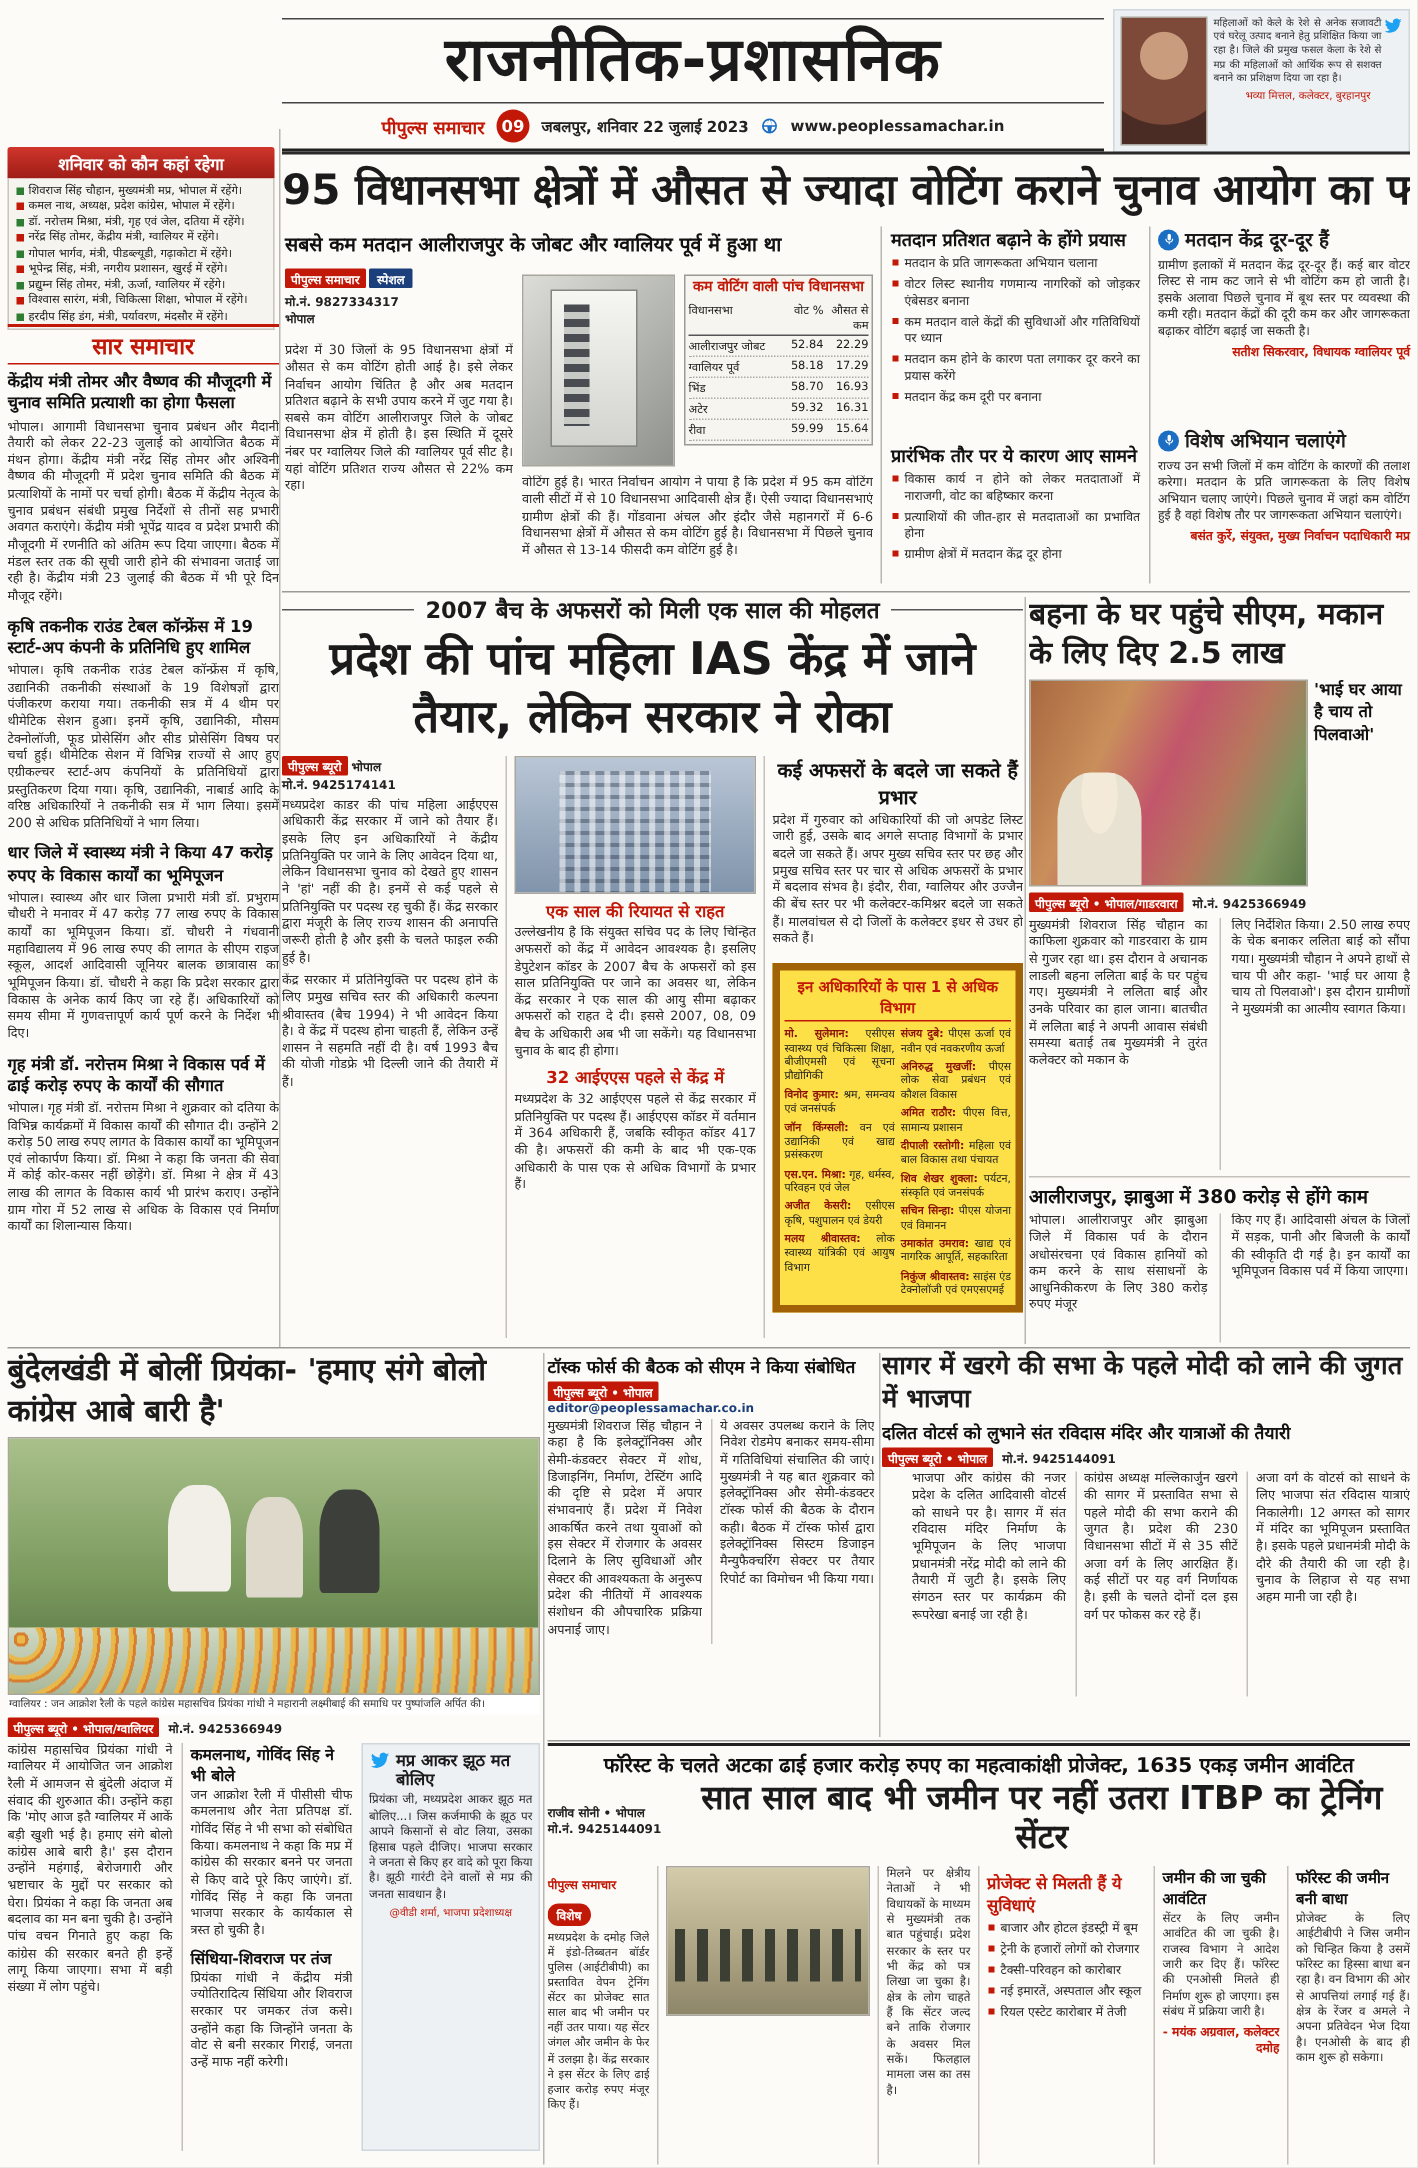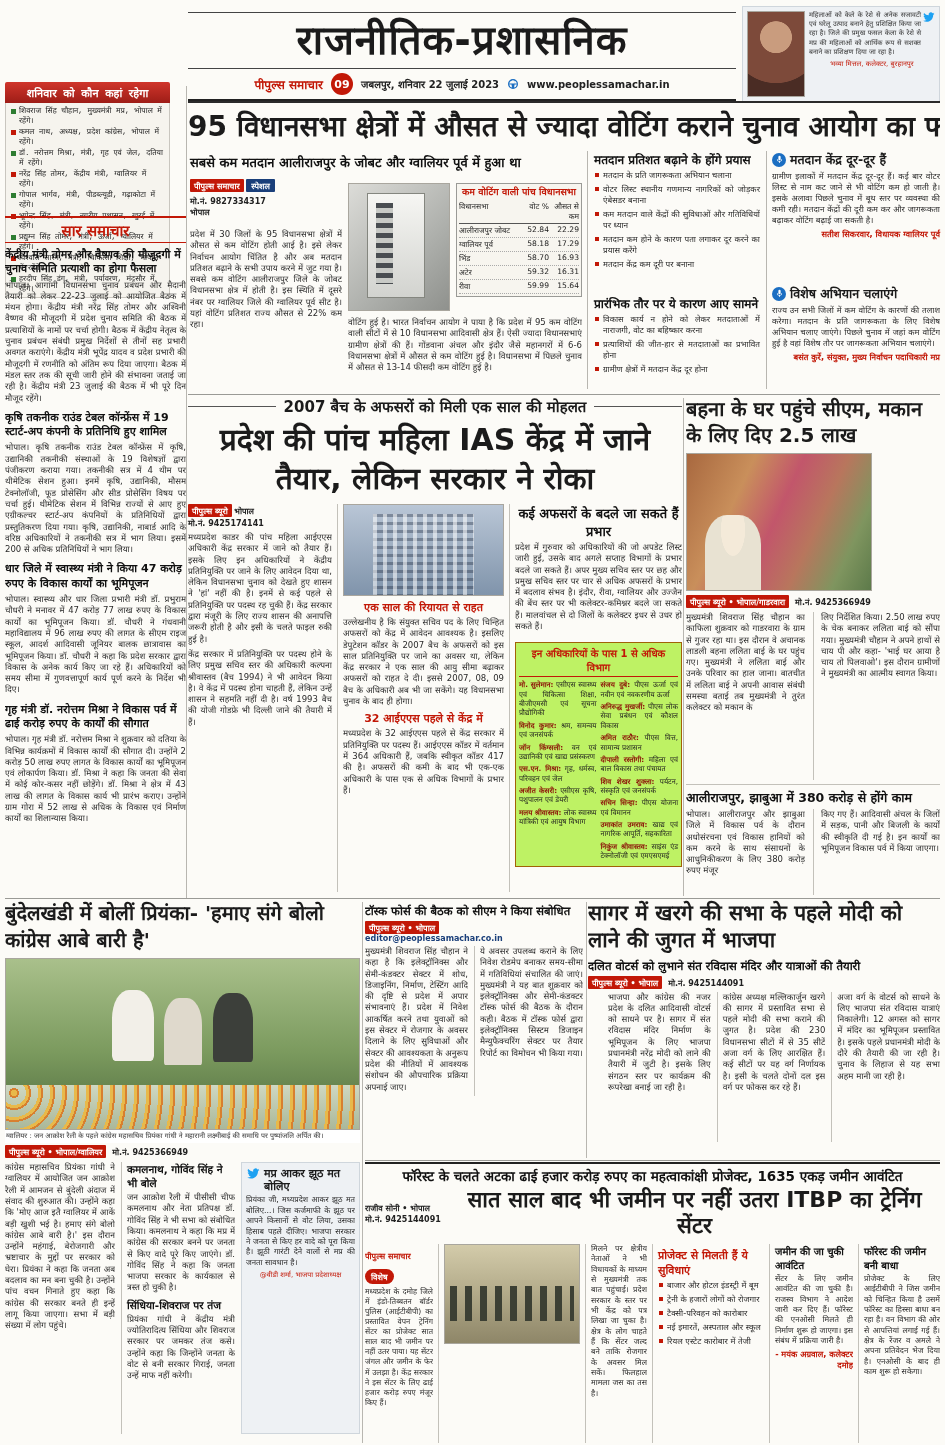--- a/index.html
+++ b/index.html
@@ -67,21 +67,21 @@
 
   
   .kicker { display:flex; align-items:center; gap:8px; font-weight:800; font-size:15px; }
   .kicker::before, .kicker::after { content:""; flex:1; height:1px; background:#555; }
 
   .h-ias { font-size:30px; font-weight:800; text-align:center; line-height:1.3; }
   .cols { display:flex; }
   .colsep { border-right:1px solid #c3c1ba; }
 
   
-  .off-box { border:1px solid #a16207; background:#bef264; padding:3px;margin-top:10px; }
+  .off-box { border:5px solid #a16207; background:#fde047; padding:3px;margin-top:10px; }
   .off-title { color:#c21807; font-weight:800; font-size:10px; text-align:center; border-bottom:1px solid #c21807; padding-bottom:2px; margin-bottom:3px; }
   .off-cols { display:flex; gap:4px; }
   .off-col { flex:1; }
   .off-item { font-size:7.2px; line-height:1.3; margin-bottom:3px; text-align:justify; }
   .off-item b { color:#8c1208; }
 
   
   .photo { position:relative; overflow:hidden; border:1px solid #a9a69e; }
   .photo-evm { background:linear-gradient(135deg,#dcdcd8,#aeb0ac 60%,#8f918d); }
   .photo-evm::before { content:""; position:absolute; left:18%; top:7%; width:56%; height:82%; background:linear-gradient(#f6f6f3,#d2d3cf); border:1px solid #84867f; }
@@ -128,21 +128,21 @@
     <div class="tw-photo photo"></div>
     <div class="tw-right">
       <svg class="tw-bird" viewBox="0 0 24 24">
           <path d="M23 5c-.8.4-1.6.6-2.5.8A4.3 4.3 0 0 0 22.4 3c-.8.5-1.8.9-2.7 1.1A4.2 4.2 0 0 0 12.4 8 12 12 0 0 1 3.7 3.6a4.2 4.2 0 0 0 1.3 5.7c-.7 0-1.4-.2-2-.5v.1c0 2 1.5 3.8 3.4 4.2-.6.2-1.3.2-1.9.1a4.3 4.3 0 0 0 4 3A8.5 8.5 0 0 1 2 18a12 12 0 0 0 6.5 1.9c7.8 0 12.1-6.5 12.1-12.1v-.6A8.7 8.7 0 0 0 23 5z"></path>
         </svg>
       <div class="tw-text">महिलाओं को केले के रेशे से अनेक सजावटी एवं घरेलू उत्पाद बनाने हेतु प्रशिक्षित किया जा रहा है। जिले की प्रमुख फसल केला के रेशे से मप्र की महिलाओं को आर्थिक रूप से सशक्त बनाने का प्रशिक्षण दिया जा रहा है।</div>
       <div class="tw-attr">भव्या मित्तल, कलेक्टर, बुरहानपुर</div>
     </div>
   </div>
 
-  <div class="abs" style="left:5px;top:82px;width:165px;font-family:Liberation Mono, monospace;">
+  <div class="abs" style="left:5px;top:98px;width:178px;">
     <div class="sched-head">शनिवार को कौन कहां रहेगा</div>
     <ul class="sched-list">
       <li>शिवराज सिंह चौहान, मुख्यमंत्री मप्र, भोपाल में रहेंगे।</li>
       <li>कमल नाथ, अध्यक्ष, प्रदेश कांग्रेस, भोपाल में रहेंगे।</li>
       <li>डॉ. नरोत्तम मिश्रा, मंत्री, गृह एवं जेल, दतिया में रहेंगे।</li>
       <li>नरेंद्र सिंह तोमर, केंद्रीय मंत्री, ग्वालियर में रहेंगे।</li>
       <li>गोपाल भार्गव, मंत्री, पीडब्ल्यूडी, गढ़ाकोटा में रहेंगे।</li>
       <li>भूपेन्द्र सिंह, मंत्री, नगरीय प्रशासन, खुरई में रहेंगे।</li>
       <li>प्रद्युम्न सिंह तोमर, मंत्री, ऊर्जा, ग्वालियर में रहेंगे।</li>
       <li>विश्वास सारंग, मंत्री, चिकित्सा शिक्षा, भोपाल में रहेंगे।</li>
@@ -318,20 +318,23 @@
           </div>
         </div>
       </div>
     </div>
   </section>
 
   <section class="abs" style="left:686px;top:396px;width:254px;height:500px;overflow:hidden;">
     <h2 style="font-size:20px;font-weight:800;line-height:1.3;">बहना के घर पहुंचे सीएम, मकान के लिए दिए 2.5 लाख</h2>
     <div style="display:flex;gap:4px;margin-top:5px;">
       <div class="photo photo-cm" style="flex:0 0 186px;height:138px;"></div>
+      <div style="flex:1;">
+        <div style="font-size:11px;font-weight:800;line-height:1.35;color:#111;">'भाई घर आया है चाय तो पिलवाओ'</div>
+      </div>
     </div>
     <div class="byline-box" style="margin-top:4px;display:flex;gap:6px;align-items:center;">
       <span class="agency-chip">पीपुल्स ब्यूरो • भोपाल/गाडरवारा</span>
       <b>मो.नं. 9425366949</b>
     </div>
     <div style="display:flex;gap:8px;margin-top:4px;height:168px;">
       <p class="jtext" style="flex:1;">मुख्यमंत्री शिवराज सिंह चौहान का काफिला शुक्रवार को गाडरवारा के ग्राम से गुजर रहा था। इस दौरान वे अचानक लाडली बहना ललिता बाई के घर पहुंच गए। मुख्यमंत्री ने ललिता बाई और उनके परिवार का हाल जाना। बातचीत में ललिता बाई ने अपनी आवास संबंधी समस्या बताई तब मुख्यमंत्री ने तुरंत कलेक्टर को मकान के</p>
       <p class="jtext" style="flex:1;border-left:1px solid #c3c1ba;padding-left:7px;">लिए निर्देशित किया। 2.50 लाख रुपए के चेक बनाकर ललिता बाई को सौंपा गया। मुख्यमंत्री चौहान ने अपने हाथों से चाय पी और कहा- 'भाई घर आया है चाय तो पिलवाओ'। इस दौरान ग्रामीणों ने मुख्यमंत्री का आत्मीय स्वागत किया।</p>
     </div>
     <div class="blk-sub" style="font-size:12.5px;margin-top:4px;border-top:1px solid #c3c1ba;padding-top:4px;">आलीराजपुर, झाबुआ में 380 करोड़ से होंगे काम</div>
@@ -376,21 +379,21 @@
       <span class="agency-chip">पीपुल्स ब्यूरो • भोपाल</span>
       <div><a href="#" style="color:#1a3f7a;text-decoration:none;font-weight:bold;">editor@peoplessamachar.co.in</a></div>
     </div>
     <div style="display:flex;gap:6px;height:150px;">
       <p class="jtext" style="flex:1;">मुख्यमंत्री शिवराज सिंह चौहान ने कहा है कि इलेक्ट्रॉनिक्स और सेमी-कंडक्टर सेक्टर में शोध, डिजाइनिंग, निर्माण, टेस्टिंग आदि की दृष्टि से प्रदेश में अपार संभावनाएं हैं। प्रदेश में निवेश आकर्षित करने तथा युवाओं को इस सेक्टर में रोजगार के अवसर दिलाने के लिए सुविधाओं और सेक्टर की आवश्यकता के अनुरूप प्रदेश की नीतियों में आवश्यक संशोधन की औपचारिक प्रक्रिया अपनाई जाए।</p>
       <p class="jtext" style="flex:1;border-left:1px solid #c3c1ba;padding-left:5px;">ये अवसर उपलब्ध कराने के लिए निवेश रोडमेप बनाकर समय-सीमा में गतिविधियां संचालित की जाएं। मुख्यमंत्री ने यह बात शुक्रवार को इलेक्ट्रॉनिक्स और सेमी-कंडक्टर टॉस्क फोर्स की बैठक के दौरान कही। बैठक में टॉस्क फोर्स द्वारा इलेक्ट्रॉनिक्स सिस्टम डिजाइन मैन्युफैक्चरिंग सेक्टर पर तैयार रिपोर्ट का विमोचन भी किया गया।</p>
     </div>
   </section>
 
   <section class="abs" style="left:588px;top:900px;width:352px;height:258px;overflow:hidden;">
-    <h2 style="font-size:21px;font-weight:800;line-height:1.3;">सागर में खरगे की सभा के पहले मोदी को लाने की जुगत में भाजपा</h2>
+    <h2 style="font-size:17px;font-weight:800;line-height:1.3;">सागर में खरगे की सभा के पहले मोदी को लाने की जुगत में भाजपा</h2>
     <div class="subhead" style="font-size:11.5px;margin-top:3px;">दलित वोटर्स को लुभाने संत रविदास मंदिर और यात्राओं की तैयारी</div>
     <div class="byline-box" style="display:flex;gap:6px;align-items:center;margin:3px 0;">
       <span class="agency-chip">पीपुल्स ब्यूरो • भोपाल</span>
       <b>मो.नं. 9425144091</b>
     </div>
     <div style="display:flex;gap:6px;height:150px;">
       <p class="jtext" style="flex:1;padding-left:20px;">भाजपा और कांग्रेस की नजर प्रदेश के दलित आदिवासी वोटर्स को साधने पर है। सागर में संत रविदास मंदिर निर्माण के भूमिपूजन के लिए भाजपा प्रधानमंत्री नरेंद्र मोदी को लाने की तैयारी में जुटी है। इसके लिए संगठन स्तर पर कार्यक्रम की रूपरेखा बनाई जा रही है।</p>
       <p class="jtext" style="flex:1;border-left:1px solid #c3c1ba;padding-left:5px;">कांग्रेस अध्यक्ष मल्लिकार्जुन खरगे की सागर में प्रस्तावित सभा से पहले मोदी की सभा कराने की जुगत है। प्रदेश की 230 विधानसभा सीटों में से 35 सीटें अजा वर्ग के लिए आरक्षित हैं। कई सीटों पर यह वर्ग निर्णायक है। इसी के चलते दोनों दल इस वर्ग पर फोकस कर रहे हैं।</p>
       <p class="jtext" style="flex:1;border-left:1px solid #c3c1ba;padding-left:5px;">अजा वर्ग के वोटर्स को साधने के लिए भाजपा संत रविदास यात्राएं निकालेगी। 12 अगस्त को सागर में मंदिर का भूमिपूजन प्रस्तावित है। इसके पहले प्रधानमंत्री मोदी के दौरे की तैयारी की जा रही है। चुनाव के लिहाज से यह सभा अहम मानी जा रही है।</p>
     </div>

